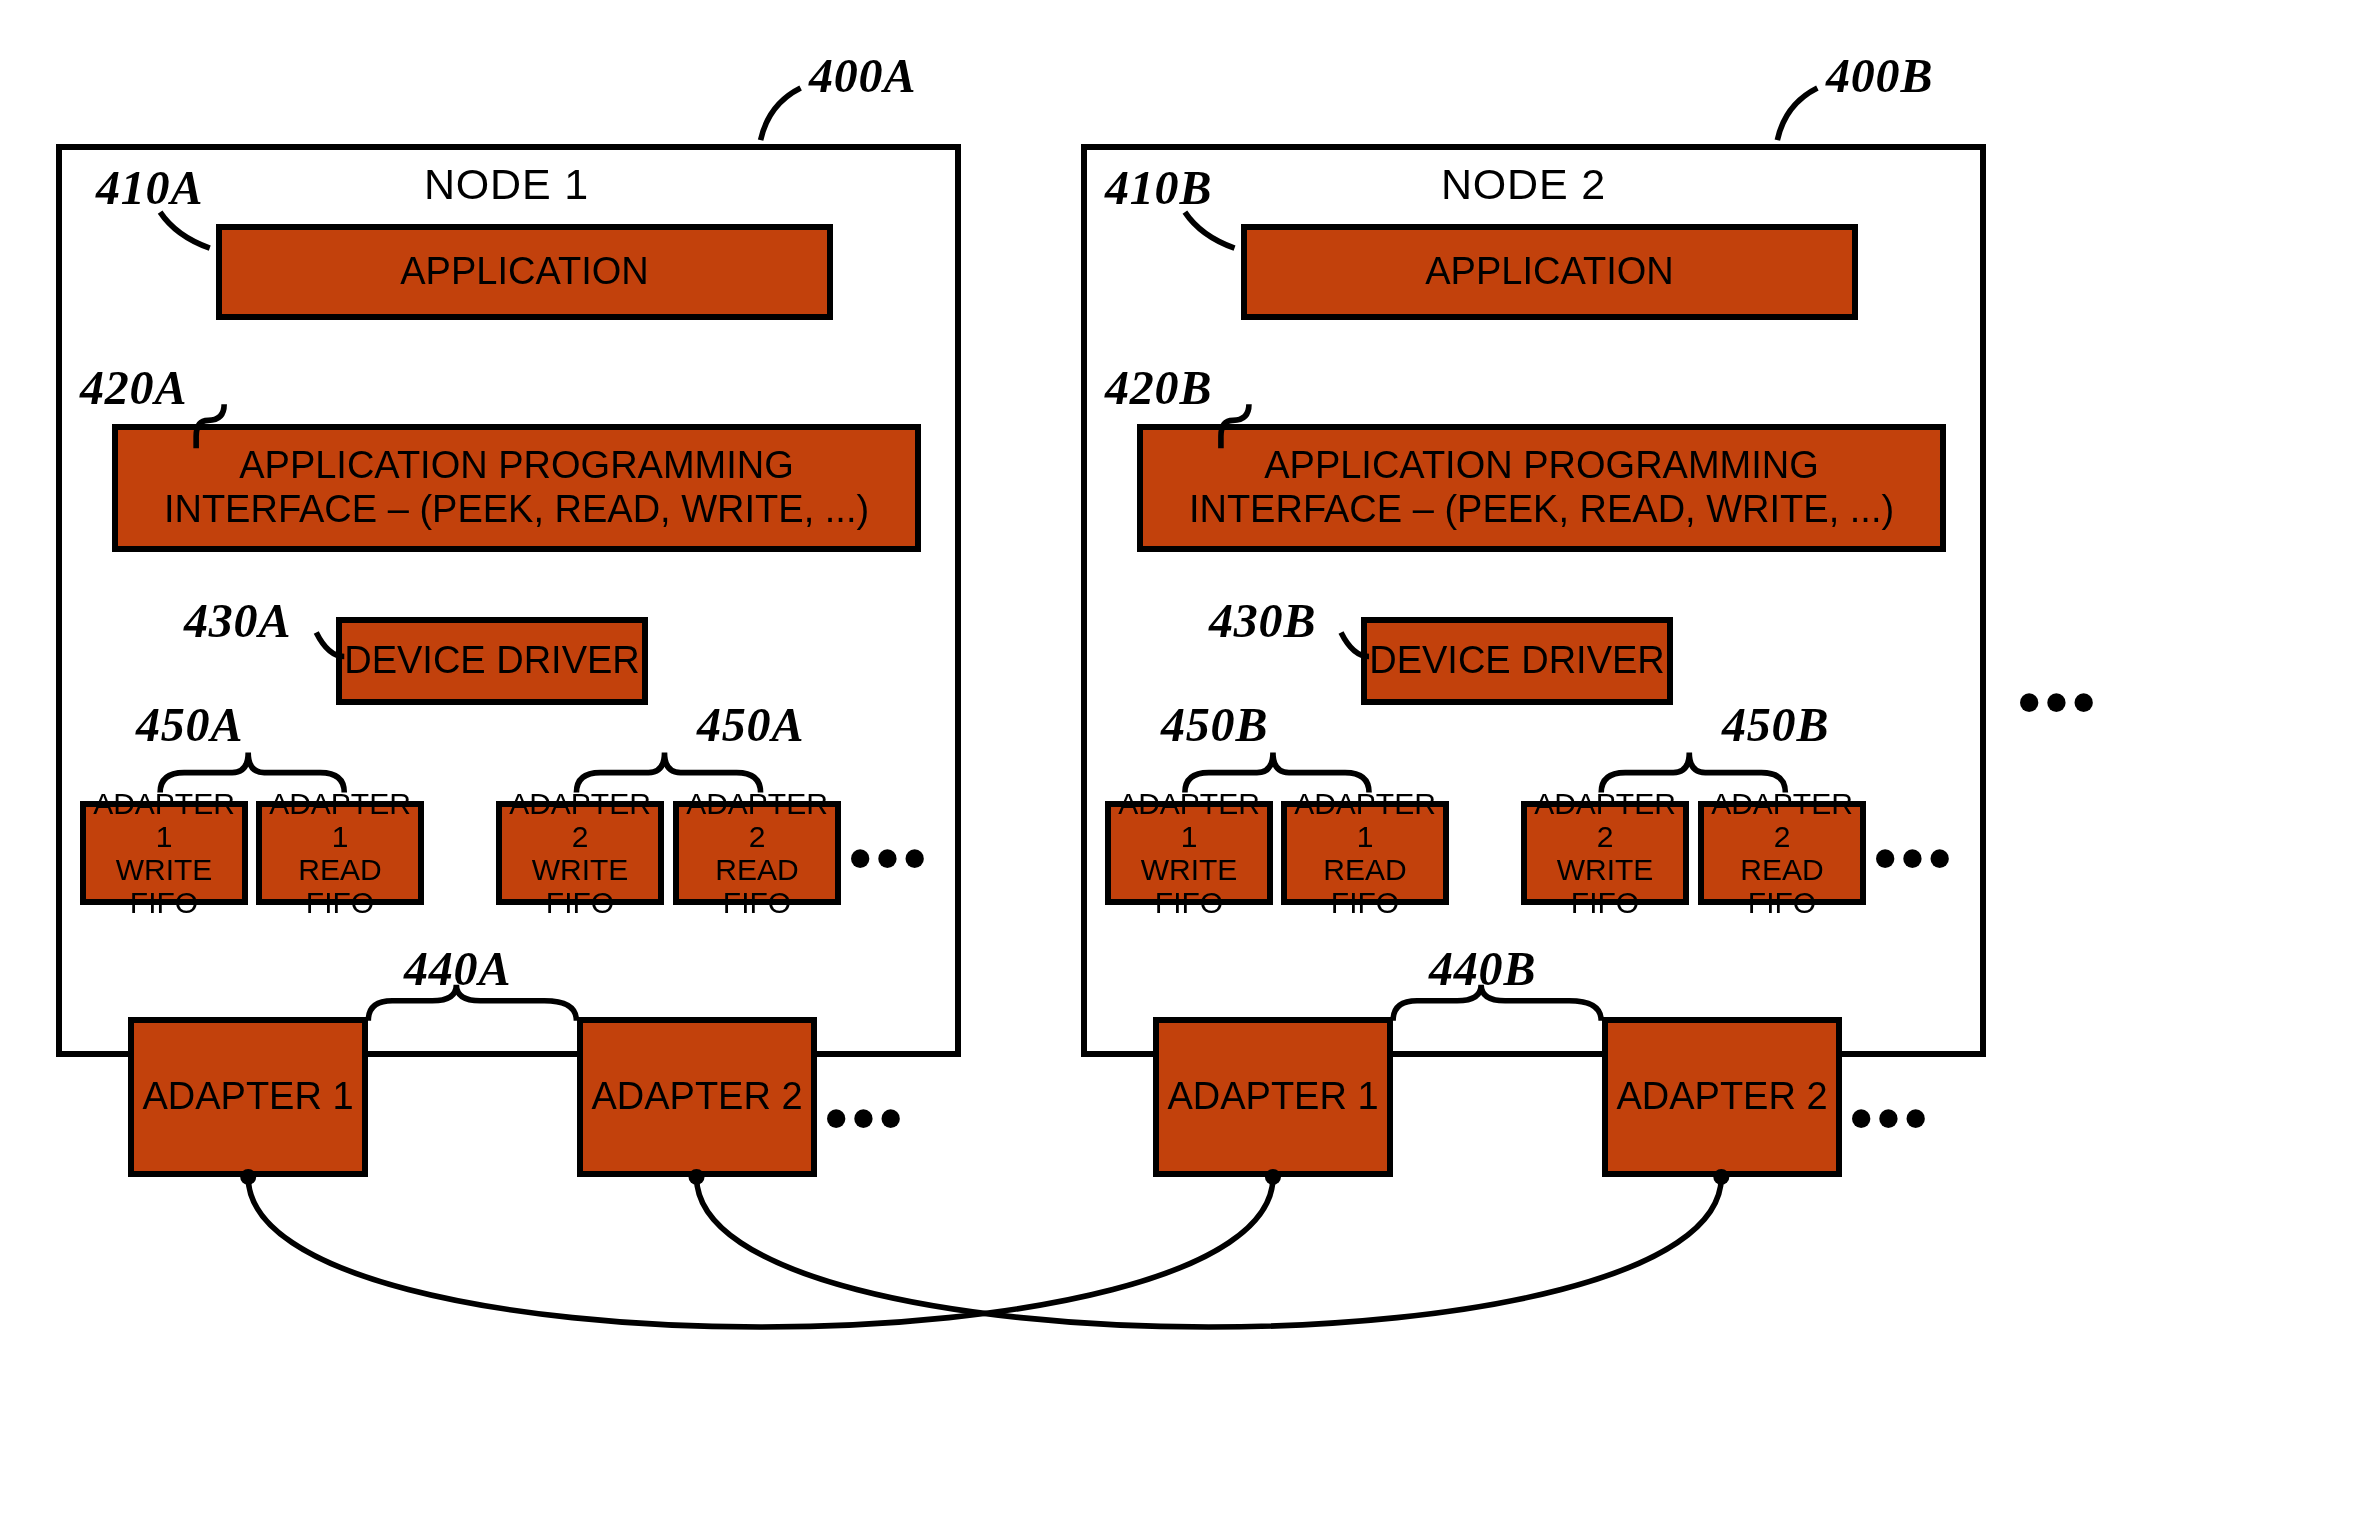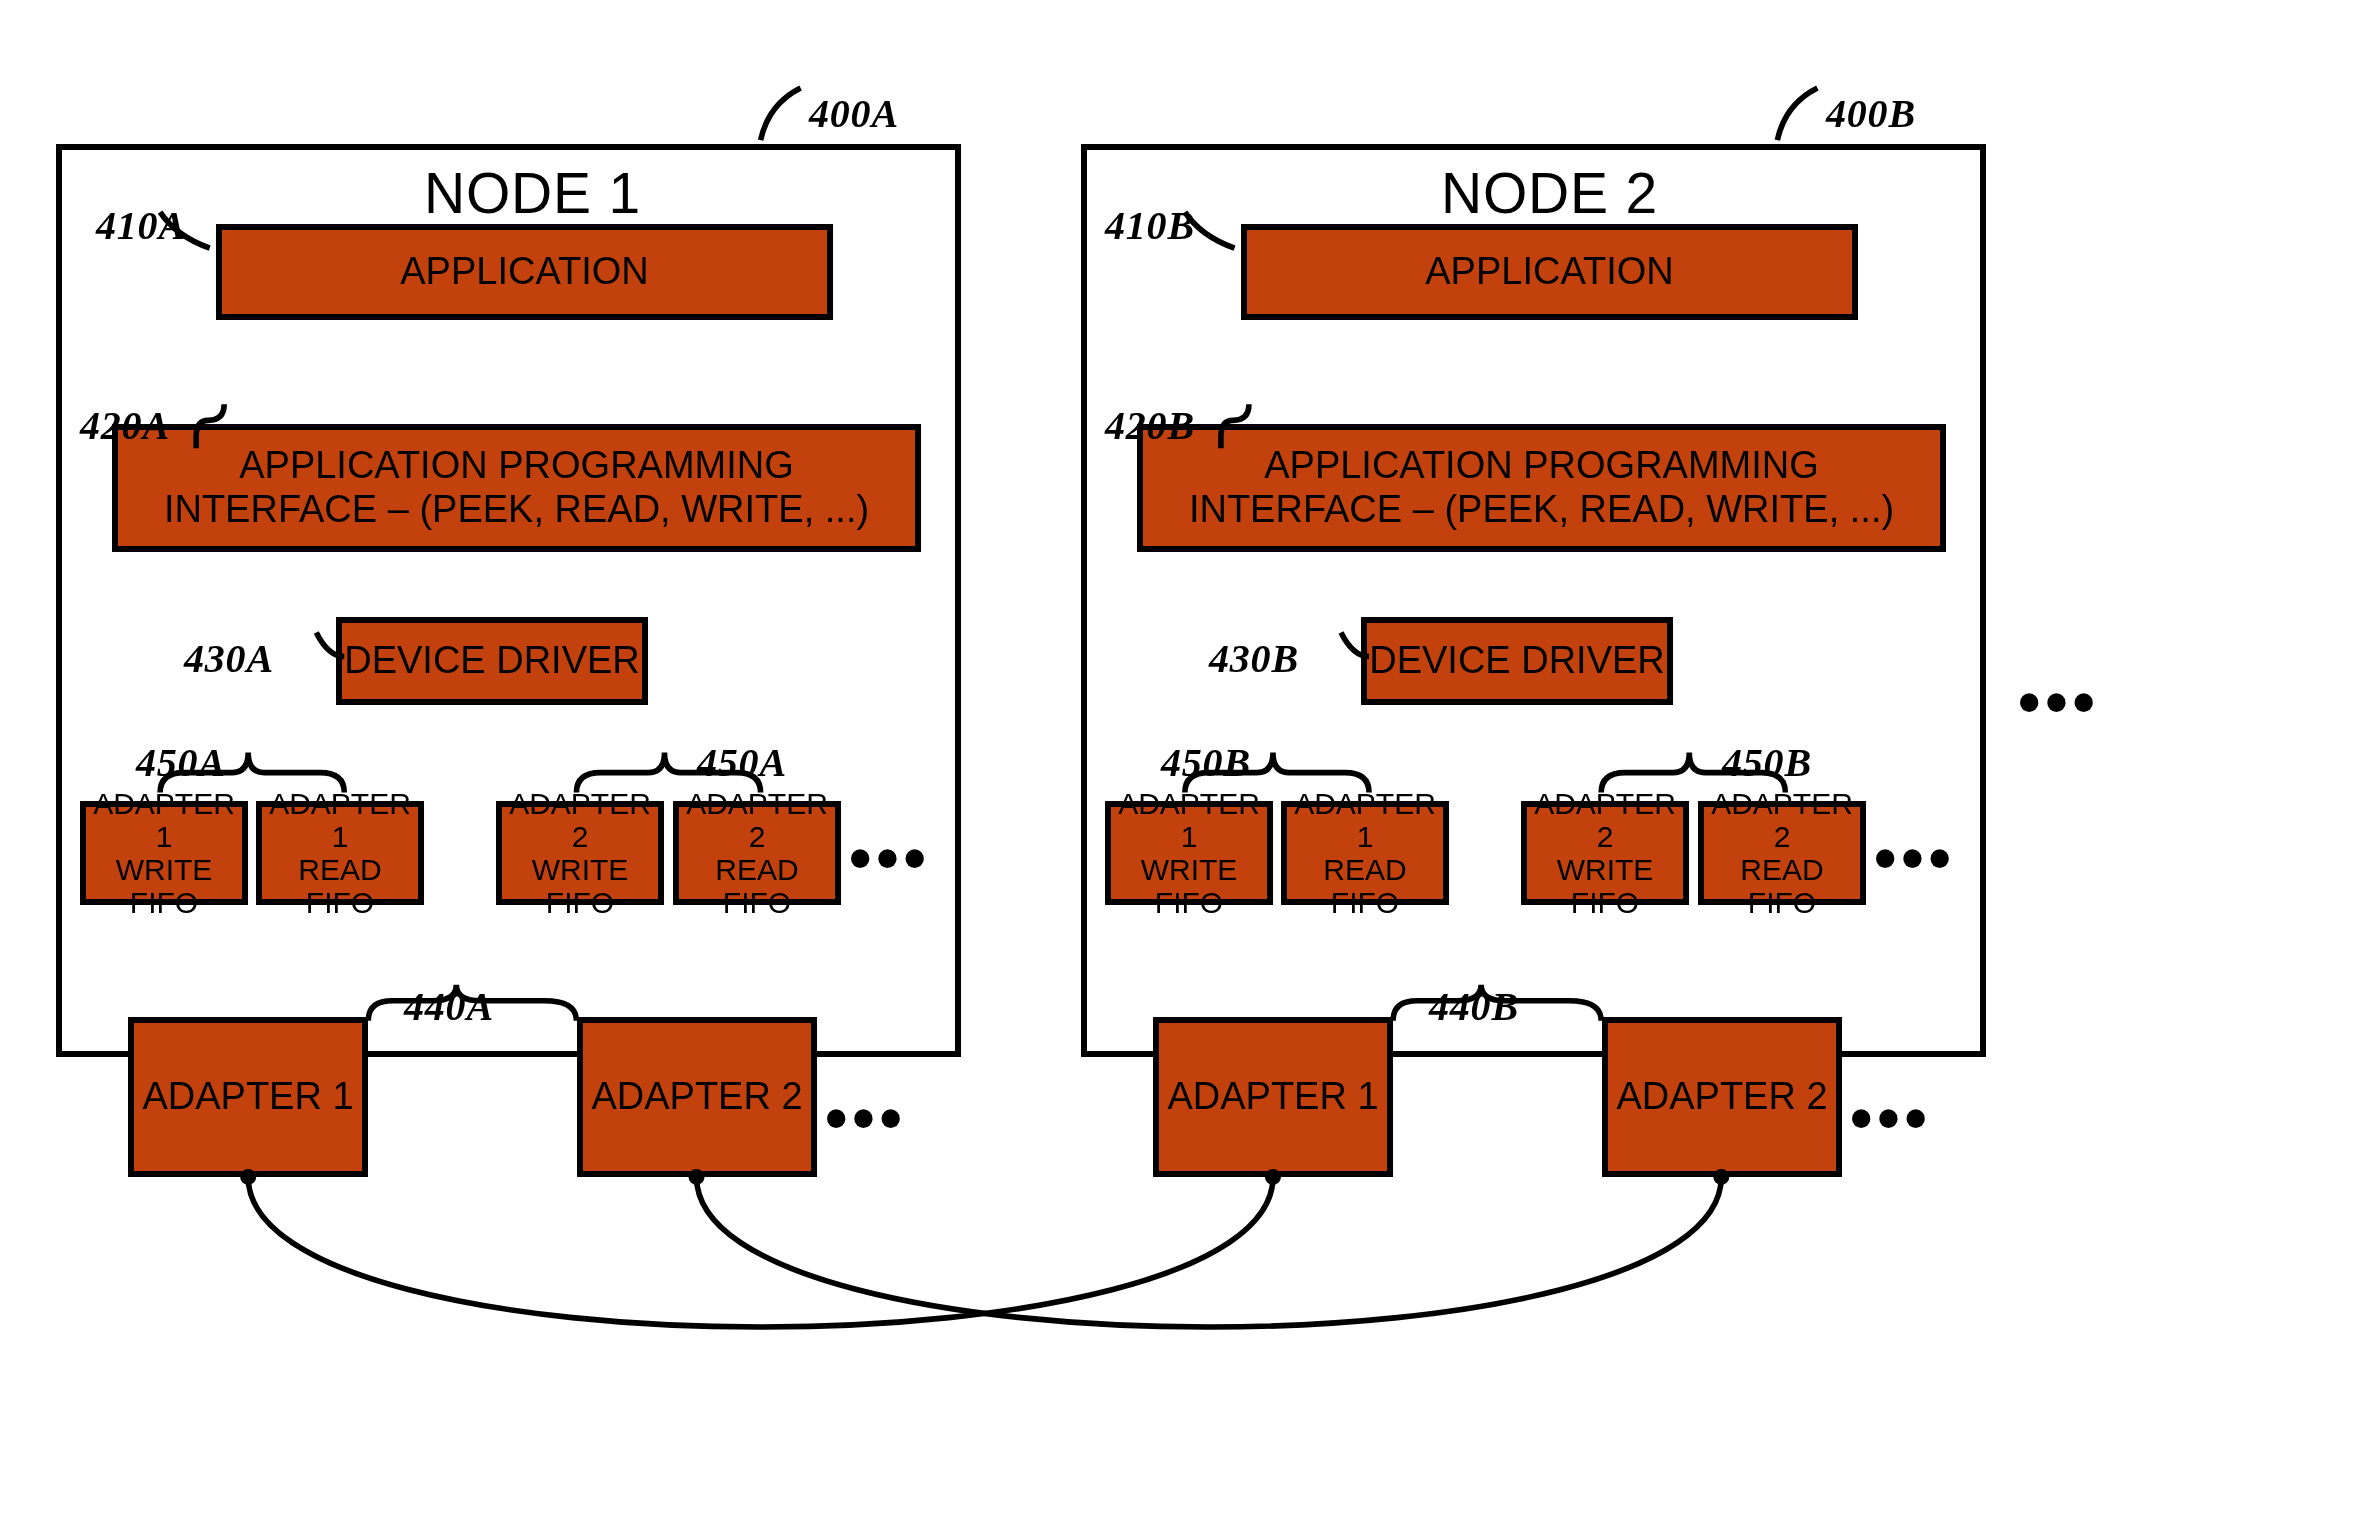--- a/index.html
+++ b/index.html
@@ -1,22 +1,22 @@
 <!DOCTYPE html>
 <html style="font-size:13px"><head>
   <meta charset="utf-8">
   <style>
     * { box-sizing: border-box; margin: 0; padding: 0; }
     body { background: #fff; font-family: Arial, Helvetica, sans-serif; }
     .diagram { position: relative; width: 2377px; height: 1538px; }
     .node-box { position: absolute; border: 6.4px solid #000; background: #fff; }
     .inner-box { position: absolute; border: 6.4px solid #000; background: #c2410c; text-align: center; display: flex; align-items: center; justify-content: center; }
     .label { position: absolute; font-family: Arial, sans-serif; font-weight: 400; letter-spacing: 0.8px; }
-    .big-label { font-size: 57px; }
-    .ref-label { font-size: 40px; font-style: italic; font-family: 'Times New Roman', serif; font-weight: bold; margin-top: 42px; }
+    .big-label { font-size: 43px; }
+    .ref-label { font-size: 48px; font-style: italic; font-family: 'Times New Roman', serif; font-weight: bold; }
     .block-text { font-size: 38px; line-height: 1.15; }
     .small-text { font-size: 30px; line-height: 1.1; }
     .ellipsis { position: absolute; font-size: 64px; font-weight: bold; letter-spacing: 4.8px; }
     svg.overlay { position: absolute; top: 0; left: 0; pointer-events: none; }
   </style>
 </head>
 <body>
 
 <div class="diagram">
 

